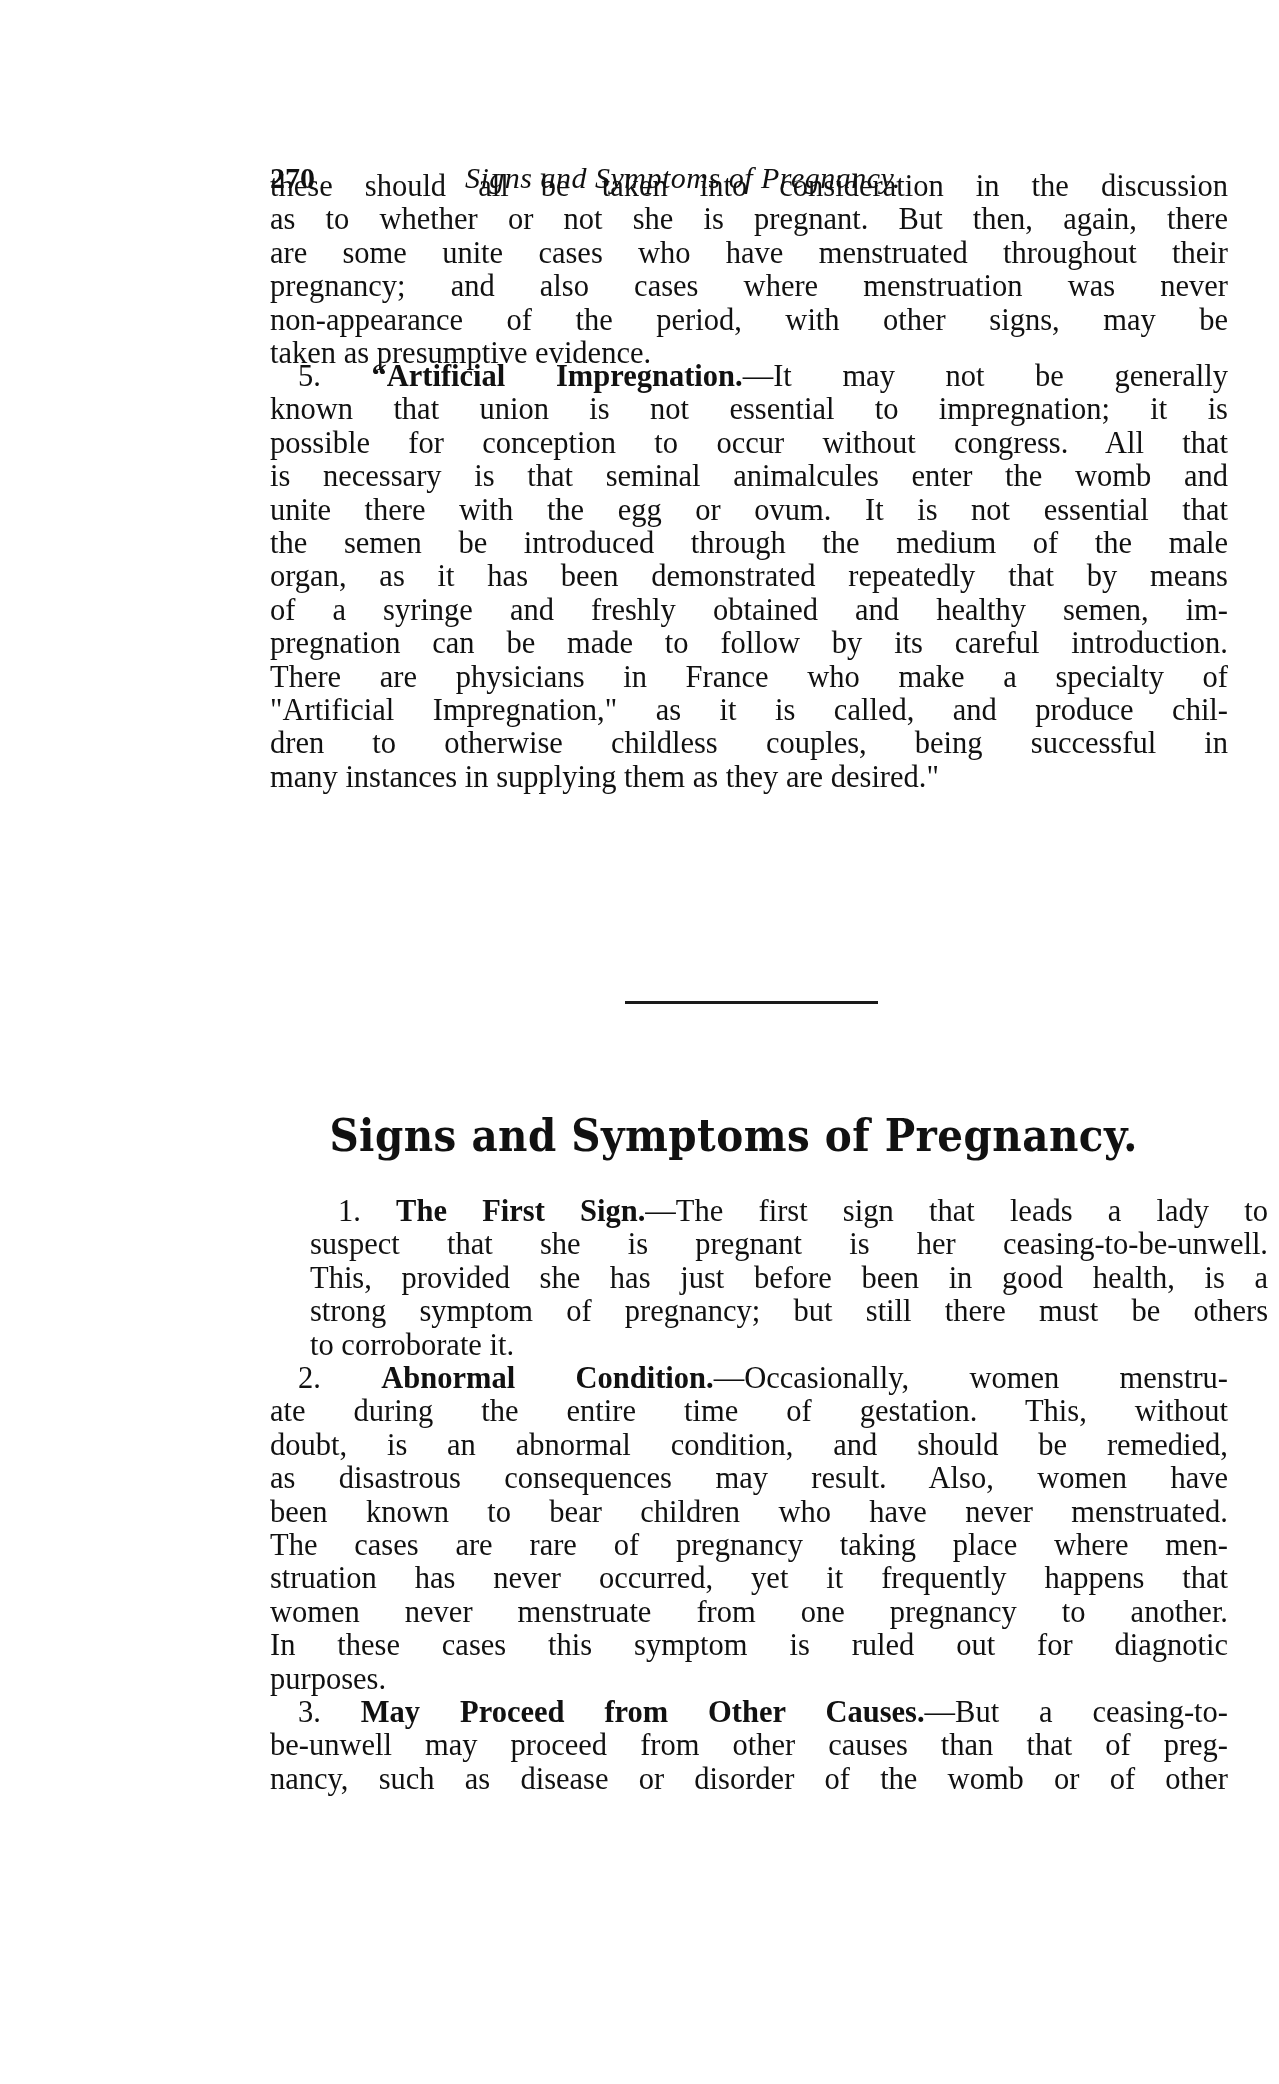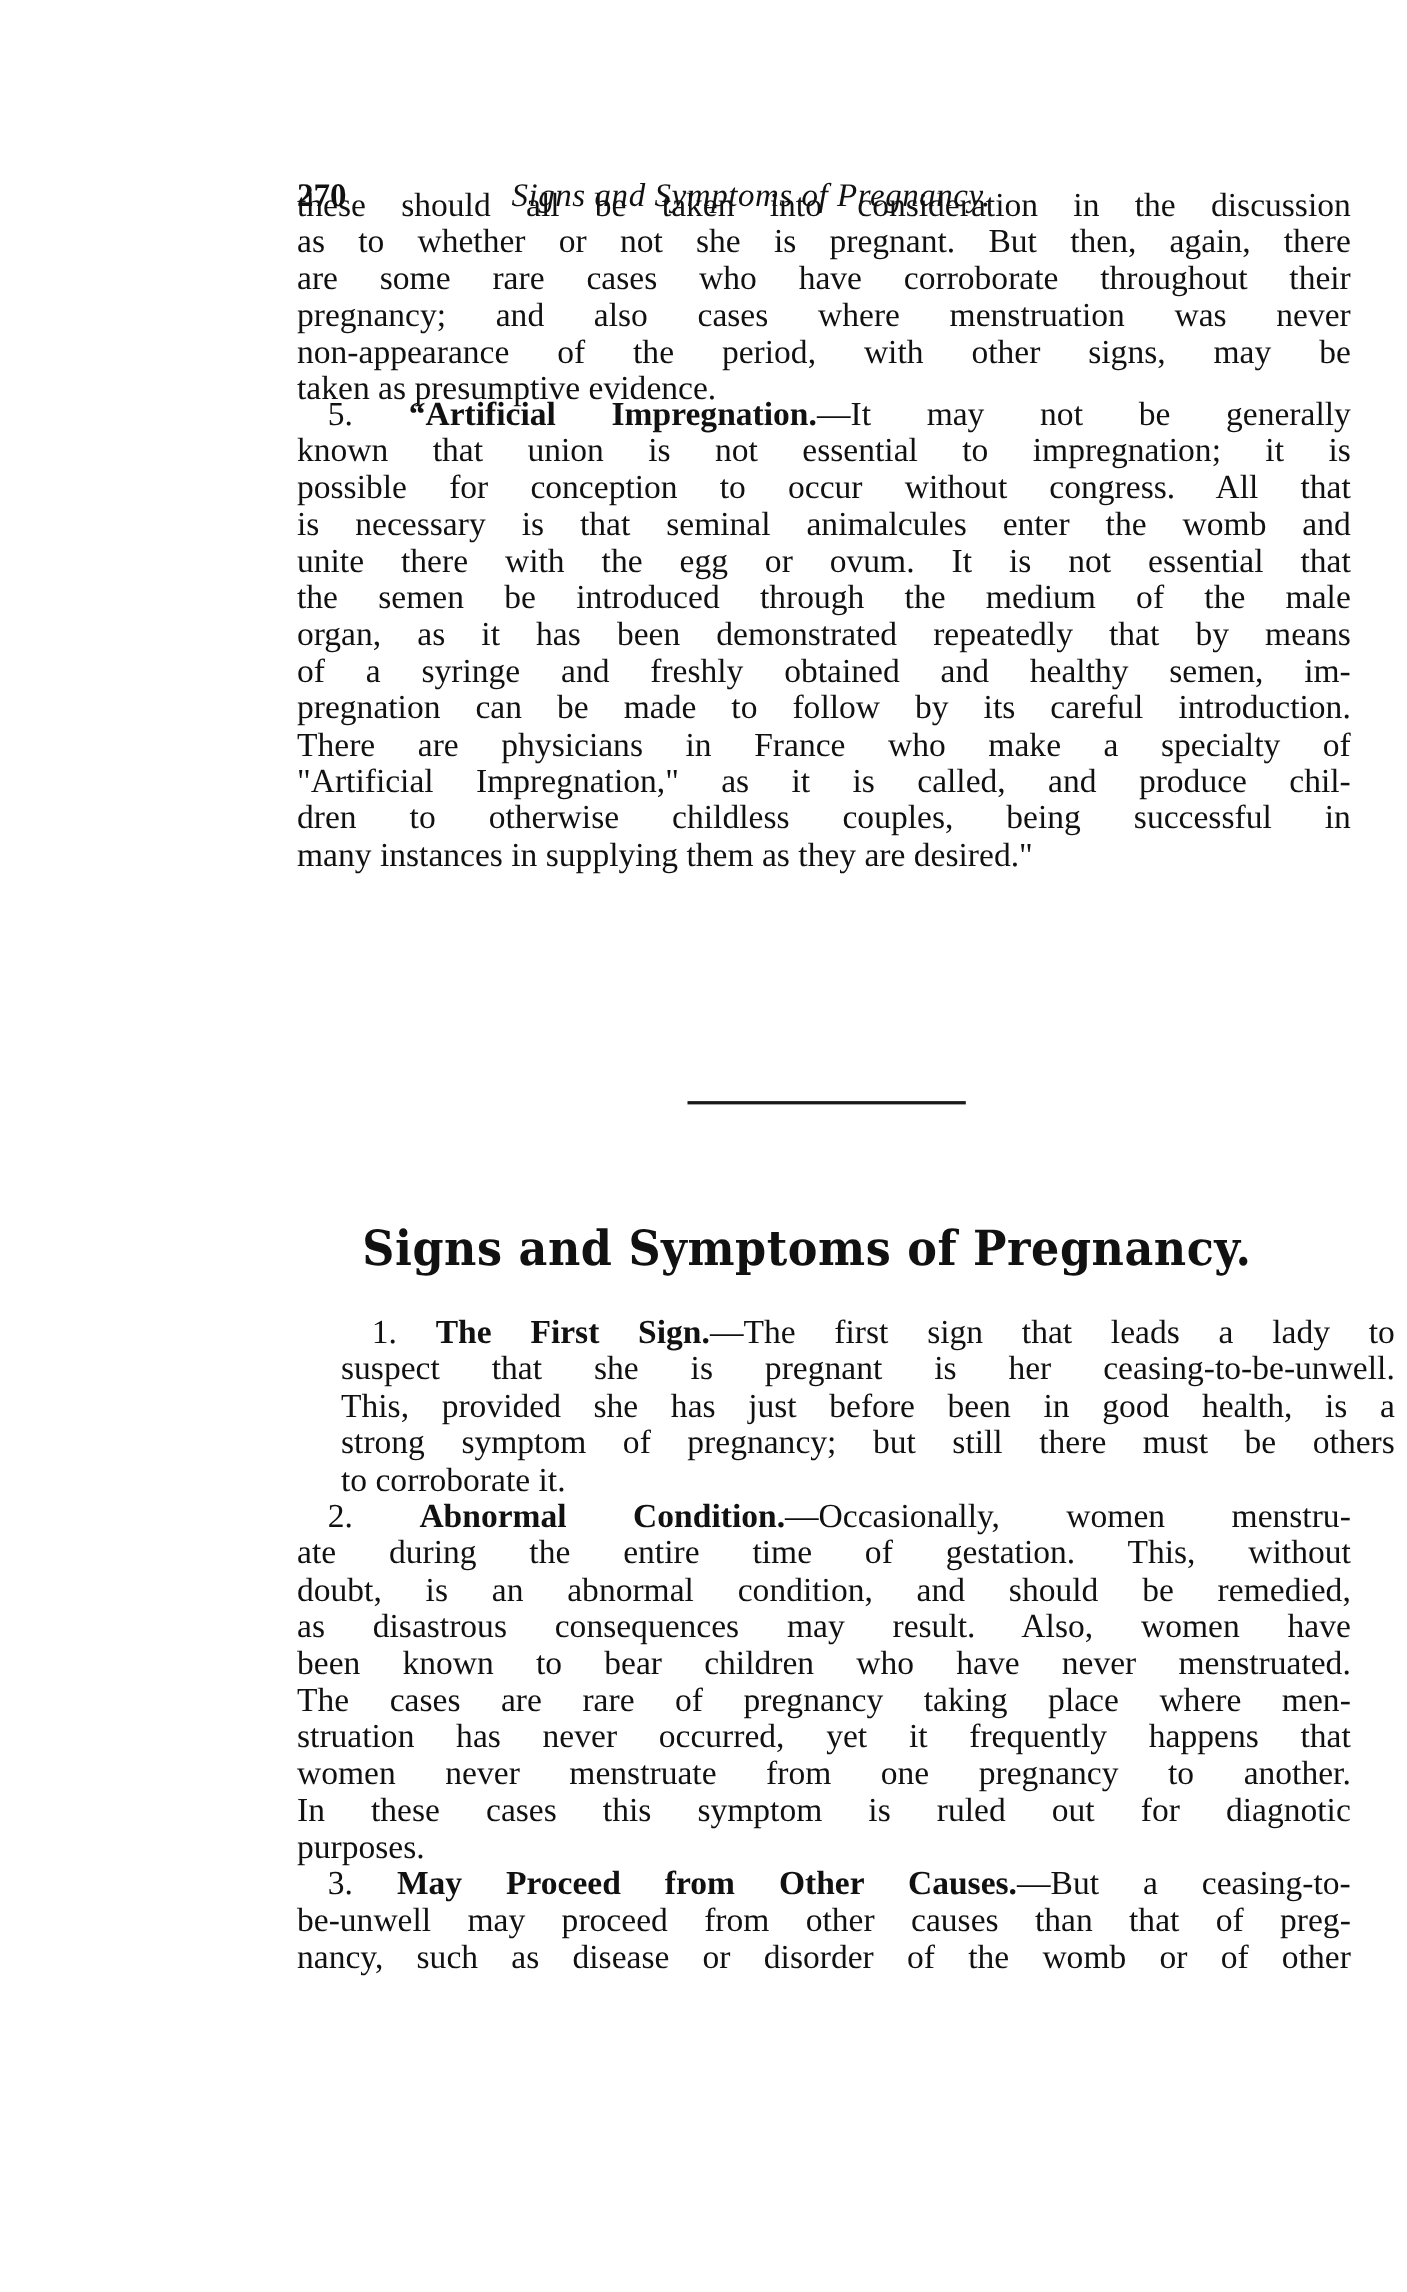--- a/index.html
+++ b/index.html
@@ -101,21 +101,21 @@
 <div class="page">
 
   <div class="running-head">
     <span class="page-number">270</span>
     <span class="running-title">Signs and Symptoms of Pregnancy.</span>
   </div>
 
   <div class="text-block block-a" style="top:170px;">
     <span class="line">these should all be taken into consideration in the discussion</span>
     <span class="line">as to whether or not she is pregnant. But then, again, there</span>
-    <span class="line">are some rare cases who have corroborate throughout their</span>
+    <span class="line">are some unite cases who have menstruated throughout their</span>
     <span class="line">pregnancy; and also cases where menstruation was never</span>
     <span class="line">non-appearance of the period, with other signs, may be</span>
     <span class="line last">taken as presumptive evidence.</span>
   </div>
 
   <div class="text-block" style="top:360px;">
     <span class="line indent1">
       <span>5.</span>
       <span class="b">“Artificial Impregnation.</span><span>—It may not be generally</span>
     </span>

